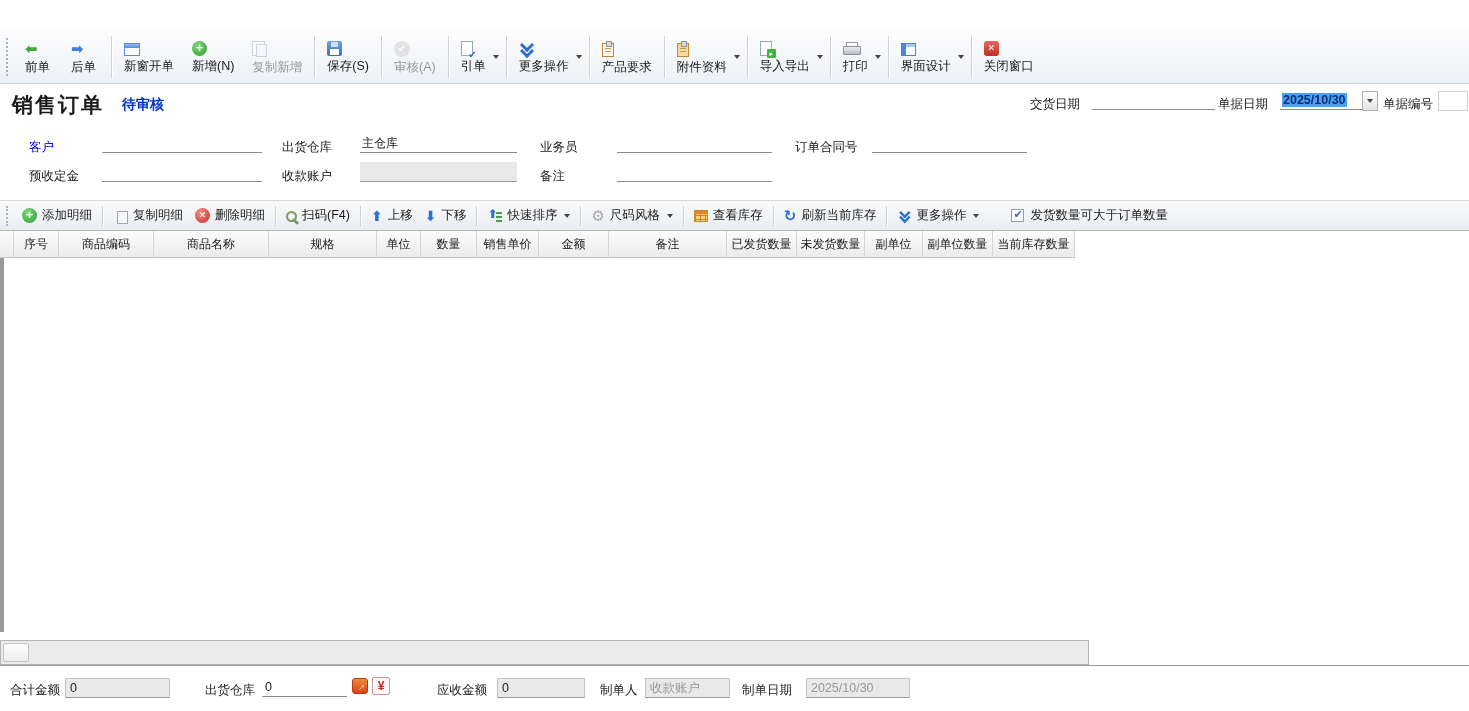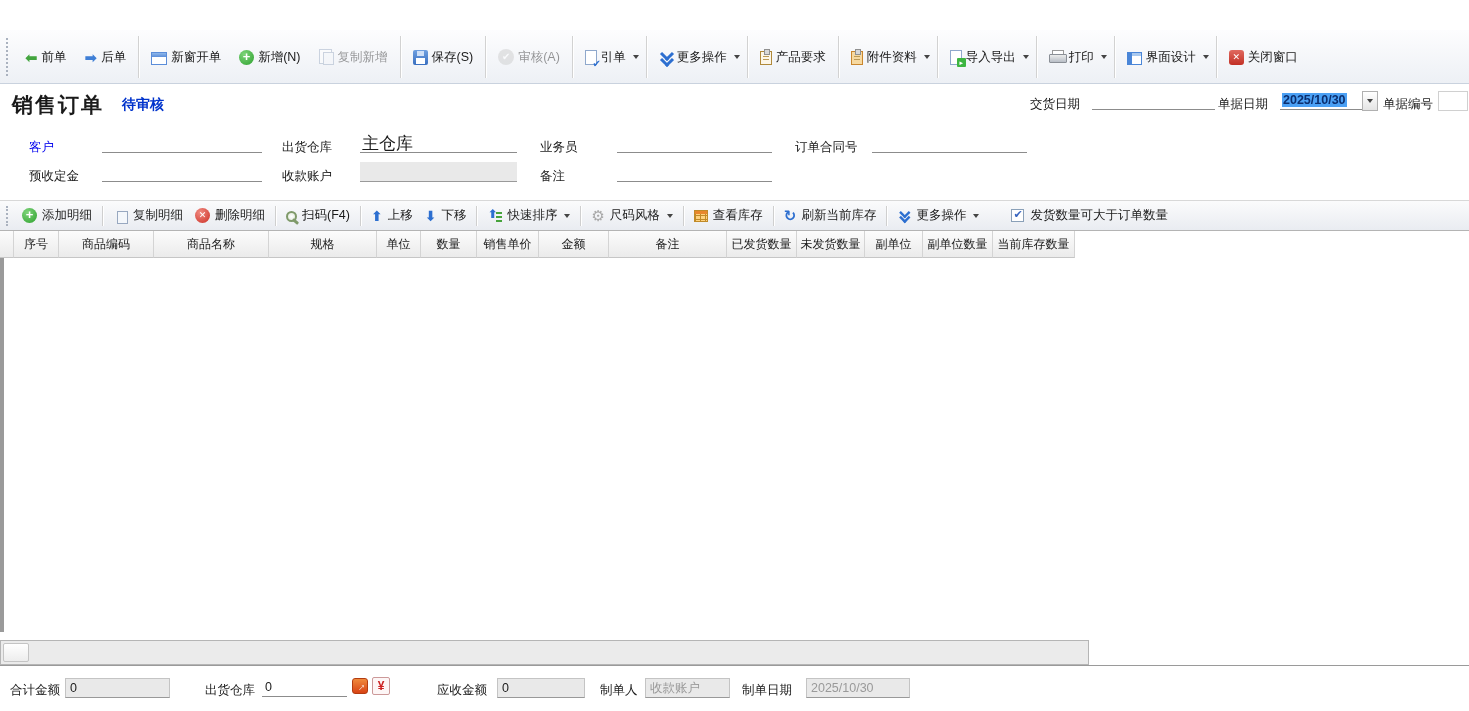--- a/index.html
+++ b/index.html
@@ -16,21 +16,21 @@
   .tab.w2 { width:163px; }
   .tab.active { width:166px; height:30px; background:#fff; justify-content:space-between; padding:0 10px 0 28px; }
   .tabx { color:#555; font-size:13px; padding:0 3px; }
 
   
   .toolbar { position:absolute; left:0; top:30px; width:100%; height:54px;
              background:linear-gradient(#fdfdfe,#edf0f5); border-bottom:1px solid #c9d2de;
              display:flex; align-items:center; padding:2px 4px; }
   .grip { width:4px; height:38px; border-left:2px dotted #aab2bf; margin:0 6px 0 2px; flex:none; }
   .tsep { width:1px; height:42px; background:#d2d2d2; box-shadow:1px 0 0 #fff; margin:0 3px; flex:none; }
-  .tbtn { position:relative; display:flex; align-items:center; justify-content:center;
+  .tbtn { position:relative; display:flex; flex-direction:column; justify-content:center;
           gap:4px; padding:5px 9px 4px; min-width:46px; height:50px; border-radius:3px; cursor:pointer; }
   .tbtn.hasdd { padding-right:17px; }
   .tbtn.disabled { opacity:.45; }
   .tlbl { white-space:nowrap; line-height:13px; }
   .dd { width:0; height:0; border:3.5px solid transparent; border-top:4px solid #444; border-bottom:none; }
   .dd.side { position:absolute; right:4px; top:23px; }
 
   
   .ic { display:inline-block; position:relative; flex:none; }
   .ic-arrow-left::before  { content:"⬅"; color:#43a53f; font-weight:bold; font-size:15px; }
@@ -102,21 +102,21 @@
   .ic-rounding { width:18px; height:18px; border:1px solid #cc9999; background:#fdf6f6; border-radius:2px; }
   .ic-rounding::before { content:"¥"; color:#cc2222; font-weight:bold; font-size:12px; line-height:16px;
         display:block; text-align:center; }
 
   
   .hdr { position:absolute; left:0; top:84px; width:100%; height:41px; background:#fff; }
   .doc-title { position:absolute; left:12px; top:7px; font-size:21px; font-weight:bold; letter-spacing:2px; }
   .doc-status { position:absolute; left:122px; top:12px; font-size:14px; font-weight:bold; color:#0033cc; }
   .flabel { position:absolute; font-size:12.5px; color:#1a1a1a; white-space:nowrap; }
   .uline { border:none; border-bottom:1px solid #8c8c8c; background:transparent; height:19px;
-           font-size:17px; padding:0 2px; font-family:inherit; color:#1a1a1a; outline:none; }
+           font-size:12px; padding:0 2px; font-family:inherit; color:#1a1a1a; outline:none; }
   .datebox { position:absolute; border-bottom:1px solid #8c8c8c; height:19px; line-height:18px; padding-left:2px; }
   .selbg { background:#4ba0f4; color:#0b2e6e; font-weight:bold; padding:0 1px; }
   .combo-btn { position:absolute; width:16px; height:20px; background:linear-gradient(#fff,#e4e4e4);
                border:1px solid #b0b0b0; display:flex; align-items:center; justify-content:center; }
   .docno-box { position:absolute; width:30px; height:20px; background:#fff; border:1px solid #d0d0d0; }
 
   
   .formarea { position:absolute; left:17px; top:125px; width:100%; height:75px; background:#fff; }
   .fillbox { background:#e9e9e9; border:none; border-bottom:1px solid #9a9a9a; height:20px;
              font-size:12.5px; padding:0 3px; font-family:inherit; }

